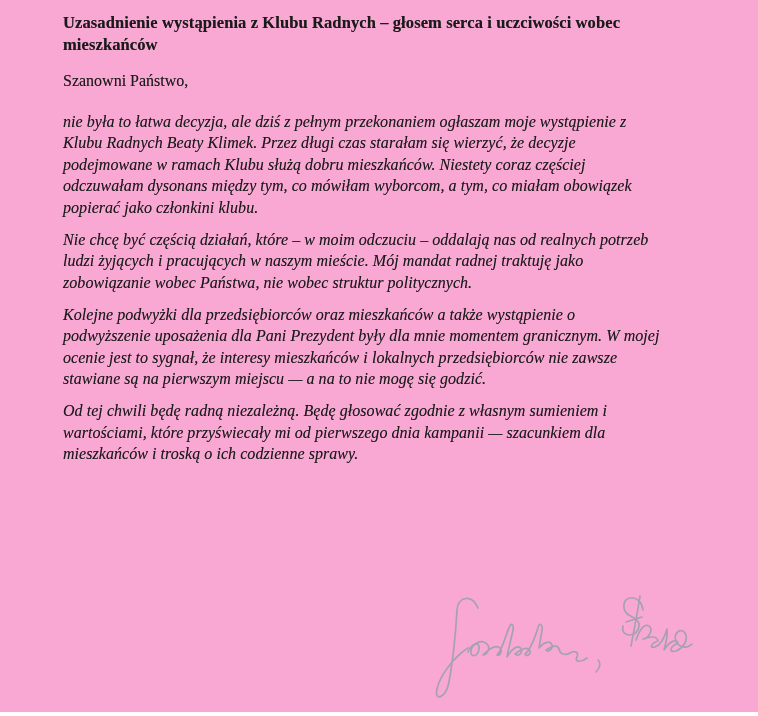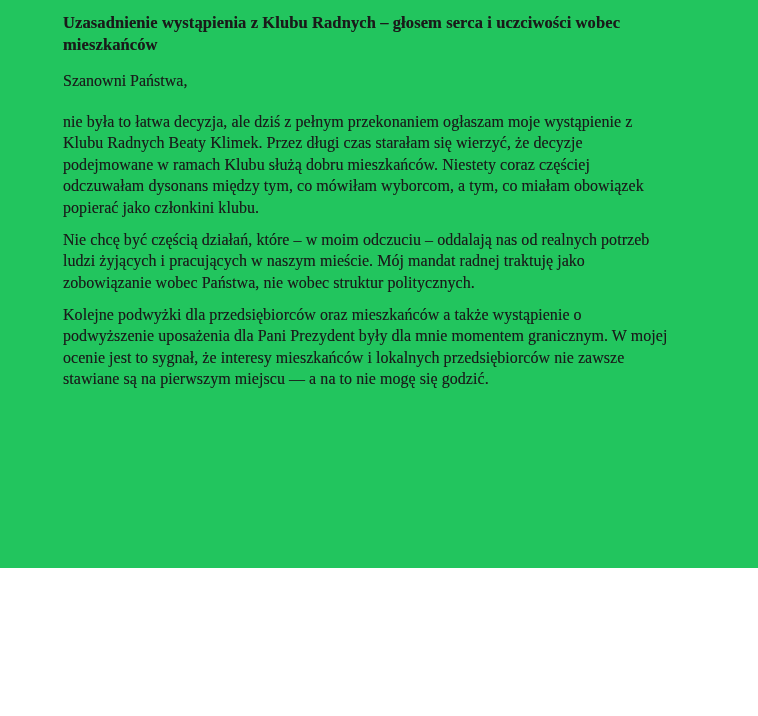--- a/index.html
+++ b/index.html
@@ -1,19 +1,19 @@
 <!DOCTYPE html>
 <html><head>
 <meta charset="utf-8">
 <style>
   html,body{margin:0;padding:0;background:#ffffff;}
   .page{
     position:relative;
-    width:758px;height:568px;
-    background:#22c55e;
+    width:758px;height:712px;
+    background:#f9a8d4;
     overflow:hidden;
     font-family:"Liberation Serif", serif;
     color:#1a1a1a;
   }
   .content{
     position:absolute;
     left:63px;top:12px;width:672px;
   }
   .title{
     font-size:16.5px;
@@ -30,53 +30,57 @@
     margin:0 0 19px 0;
     text-shadow:0 0 .4px rgba(25,25,25,.45);
   }
   .para{
     font-size:16px;
     line-height:21.5px;
     margin:0 0 10.5px 0;
     white-space:pre-line;
     letter-spacing:.05px;
     text-shadow:0 0 .4px rgba(25,25,25,.45);
+    font-style:italic;
   }
   .signature-wrap{
     position:absolute;
     left:412px;top:588px;
     width:292px;height:124px;
   }
   .signature-wrap svg{display:block;width:100%;height:100%;}
 </style>
 </head>
 <body>
 
 <div class="page">
   <div class="content">
     <h1 class="title">Uzasadnienie wystąpienia z Klubu Radnych – głosem serca i uczciwości wobec
 mieszkańców</h1>
 
-    <p class="salutation">Szanowni Państwa,</p>
+    <p class="salutation">Szanowni Państwo,</p>
 
     <p class="para">nie była to łatwa decyzja, ale dziś z pełnym przekonaniem ogłaszam moje wystąpienie z
 Klubu Radnych Beaty Klimek. Przez długi czas starałam się wierzyć, że decyzje
 podejmowane w ramach Klubu służą dobru mieszkańców. Niestety coraz częściej
 odczuwałam dysonans między tym, co mówiłam wyborcom, a tym, co miałam obowiązek
 popierać jako członkini klubu.</p>
 
     <p class="para">Nie chcę być częścią działań, które – w moim odczuciu – oddalają nas od realnych potrzeb
 ludzi żyjących i pracujących w naszym mieście. Mój mandat radnej traktuję jako
 zobowiązanie wobec Państwa, nie wobec struktur politycznych.</p>
 
     <p class="para">Kolejne podwyżki dla przedsiębiorców oraz mieszkańców a także wystąpienie o
 podwyższenie uposażenia dla Pani Prezydent były dla mnie momentem granicznym. W mojej
 ocenie jest to sygnał, że interesy mieszkańców i lokalnych przedsiębiorców nie zawsze
 stawiane są na pierwszym miejscu — a na to nie mogę się godzić.</p>
 
+    <p class="para">Od tej chwili będę radną niezależną. Będę głosować zgodnie z własnym sumieniem i
+wartościami, które przyświecały mi od pierwszego dnia kampanii — szacunkiem dla
+mieszkańców i troską o ich codzienne sprawy.</p>
 
   </div>
 
   <div class="signature-wrap" title="Grochowska Elżbieta">
     <svg viewBox="0 0 292 124" xmlns="http://www.w3.org/2000/svg">
       <g fill="none" stroke-width="1.7" stroke-linecap="round" stroke-linejoin="round" opacity="0.85" stroke="#98a0ac">
 
         <path d="M66,20 C60,6 46,8 45,22 C44,40 41,72 37,94 C34,110 22,114 25,101 C28,87 43,68 56,60"></path>
         <path d="M56,64 C60,55 68,53 67,61 C66,69 58,70 59,63 C60,55 70,51 75,56 C79,60 75,67 71,67 C77,61 84,56 88,60 C91,63 88,68 85,67 C90,63 94,46 97,40 C99,34 102,36 101,42 C99,52 96,62 95,69 C100,60 107,56 109,61 C111,65 106,69 103,66 C109,61 116,58 118,63 C119,67 114,69 113,66 C119,62 124,46 126,40 C127,34 131,36 130,42 L127,60 C132,54 138,52 140,57 C141,61 136,65 134,62 C140,58 146,56 147,61 C148,66 153,68 158,65 C163,62 167,64 165,69 C162,75 170,74 175,70"></path>
         <path d="M186,72 C189,75 188,80 184,84"></path>

